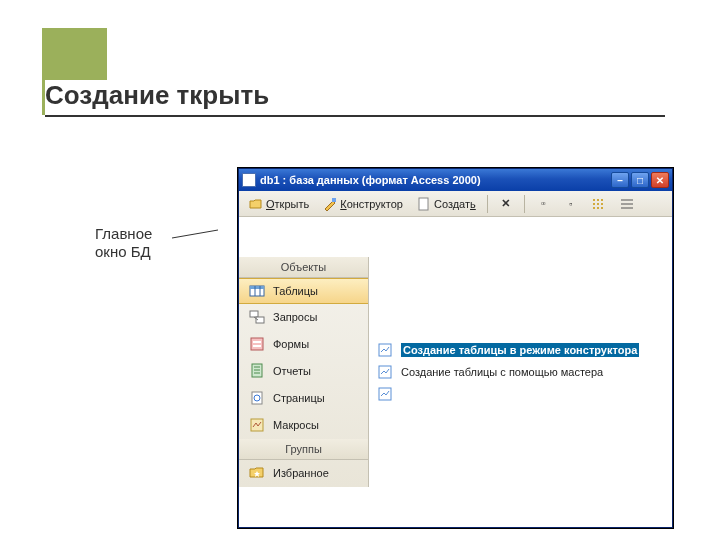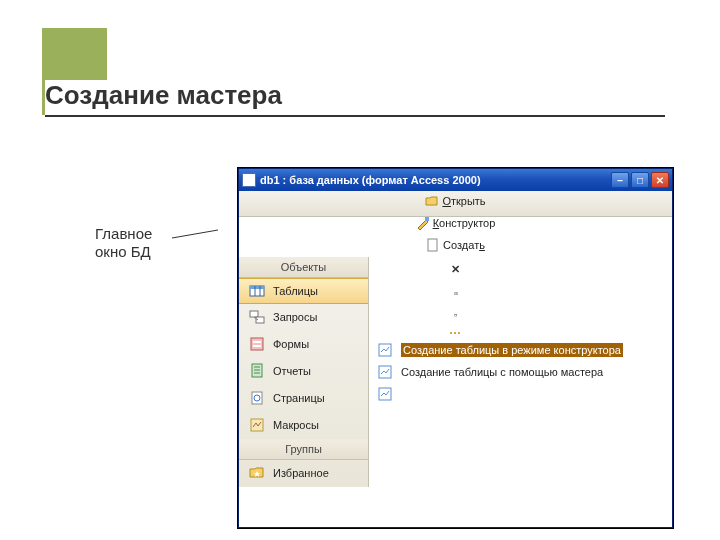--- a/index.html
+++ b/index.html
@@ -80,21 +80,20 @@
   .winbtn.min, .winbtn.max { background: linear-gradient(#6fa3ef,#2c66c9); border:1px solid #154a9a; }
   .winbtn.close { background: linear-gradient(#ef7b5a,#d1402a); border:1px solid #a02a17; }
   .toolbar {
     height: 26px;
     background: linear-gradient(#f4f2ec,#e6e2d6);
     border-bottom: 1px solid #c4c0b2;
     display: flex;
     align-items: center;
     padding: 0 4px;
     gap: 2px;
-    flex-direction: column;
   }
   .tb-btn {
     display: flex; align-items: center; gap: 3px;
     padding: 2px 5px;
     border: 1px solid transparent;
     border-radius: 2px;
     color: #222;
   }
   .tb-icon { width: 14px; height: 14px; display: inline-flex; align-items: center; justify-content: center; font-size: 11px; }
   .sep { width: 1px; height: 18px; background: #b8b3a1; margin: 0 3px; }
@@ -141,32 +140,33 @@
     padding: 4px 0;
   }
   .content-item {
     display: flex;
     align-items: center;
     gap: 8px;
     padding: 3px 8px;
     color: #222;
   }
   .content-item.selected .lbl {
-    background: #a16207;
+    background: #0369a1;
     color: #fff;
     padding: 1px 2px;
+    font-weight: bold;
   }
   .ctx-icon { width:16px; height:16px; display:flex; align-items:center; justify-content:center; }
   .lbl { white-space: nowrap; }
 </style>
 </head>
 <body>
 
 <div class="slide-accent"></div>
-<div class="slide-title">Создание мастера</div>
+<div class="slide-title">Создание ткрыть</div>
 
 <div class="annotation">
   <span>Главное</span><br>
   <span>окно БД</span>
 </div>
 <div class="arrow-line">
   <svg viewBox="0 0 48 12">
       <line x1="0" y1="10" x2="46" y2="2" stroke="#333" stroke-width="1"></line>
     </svg>
 </div>

